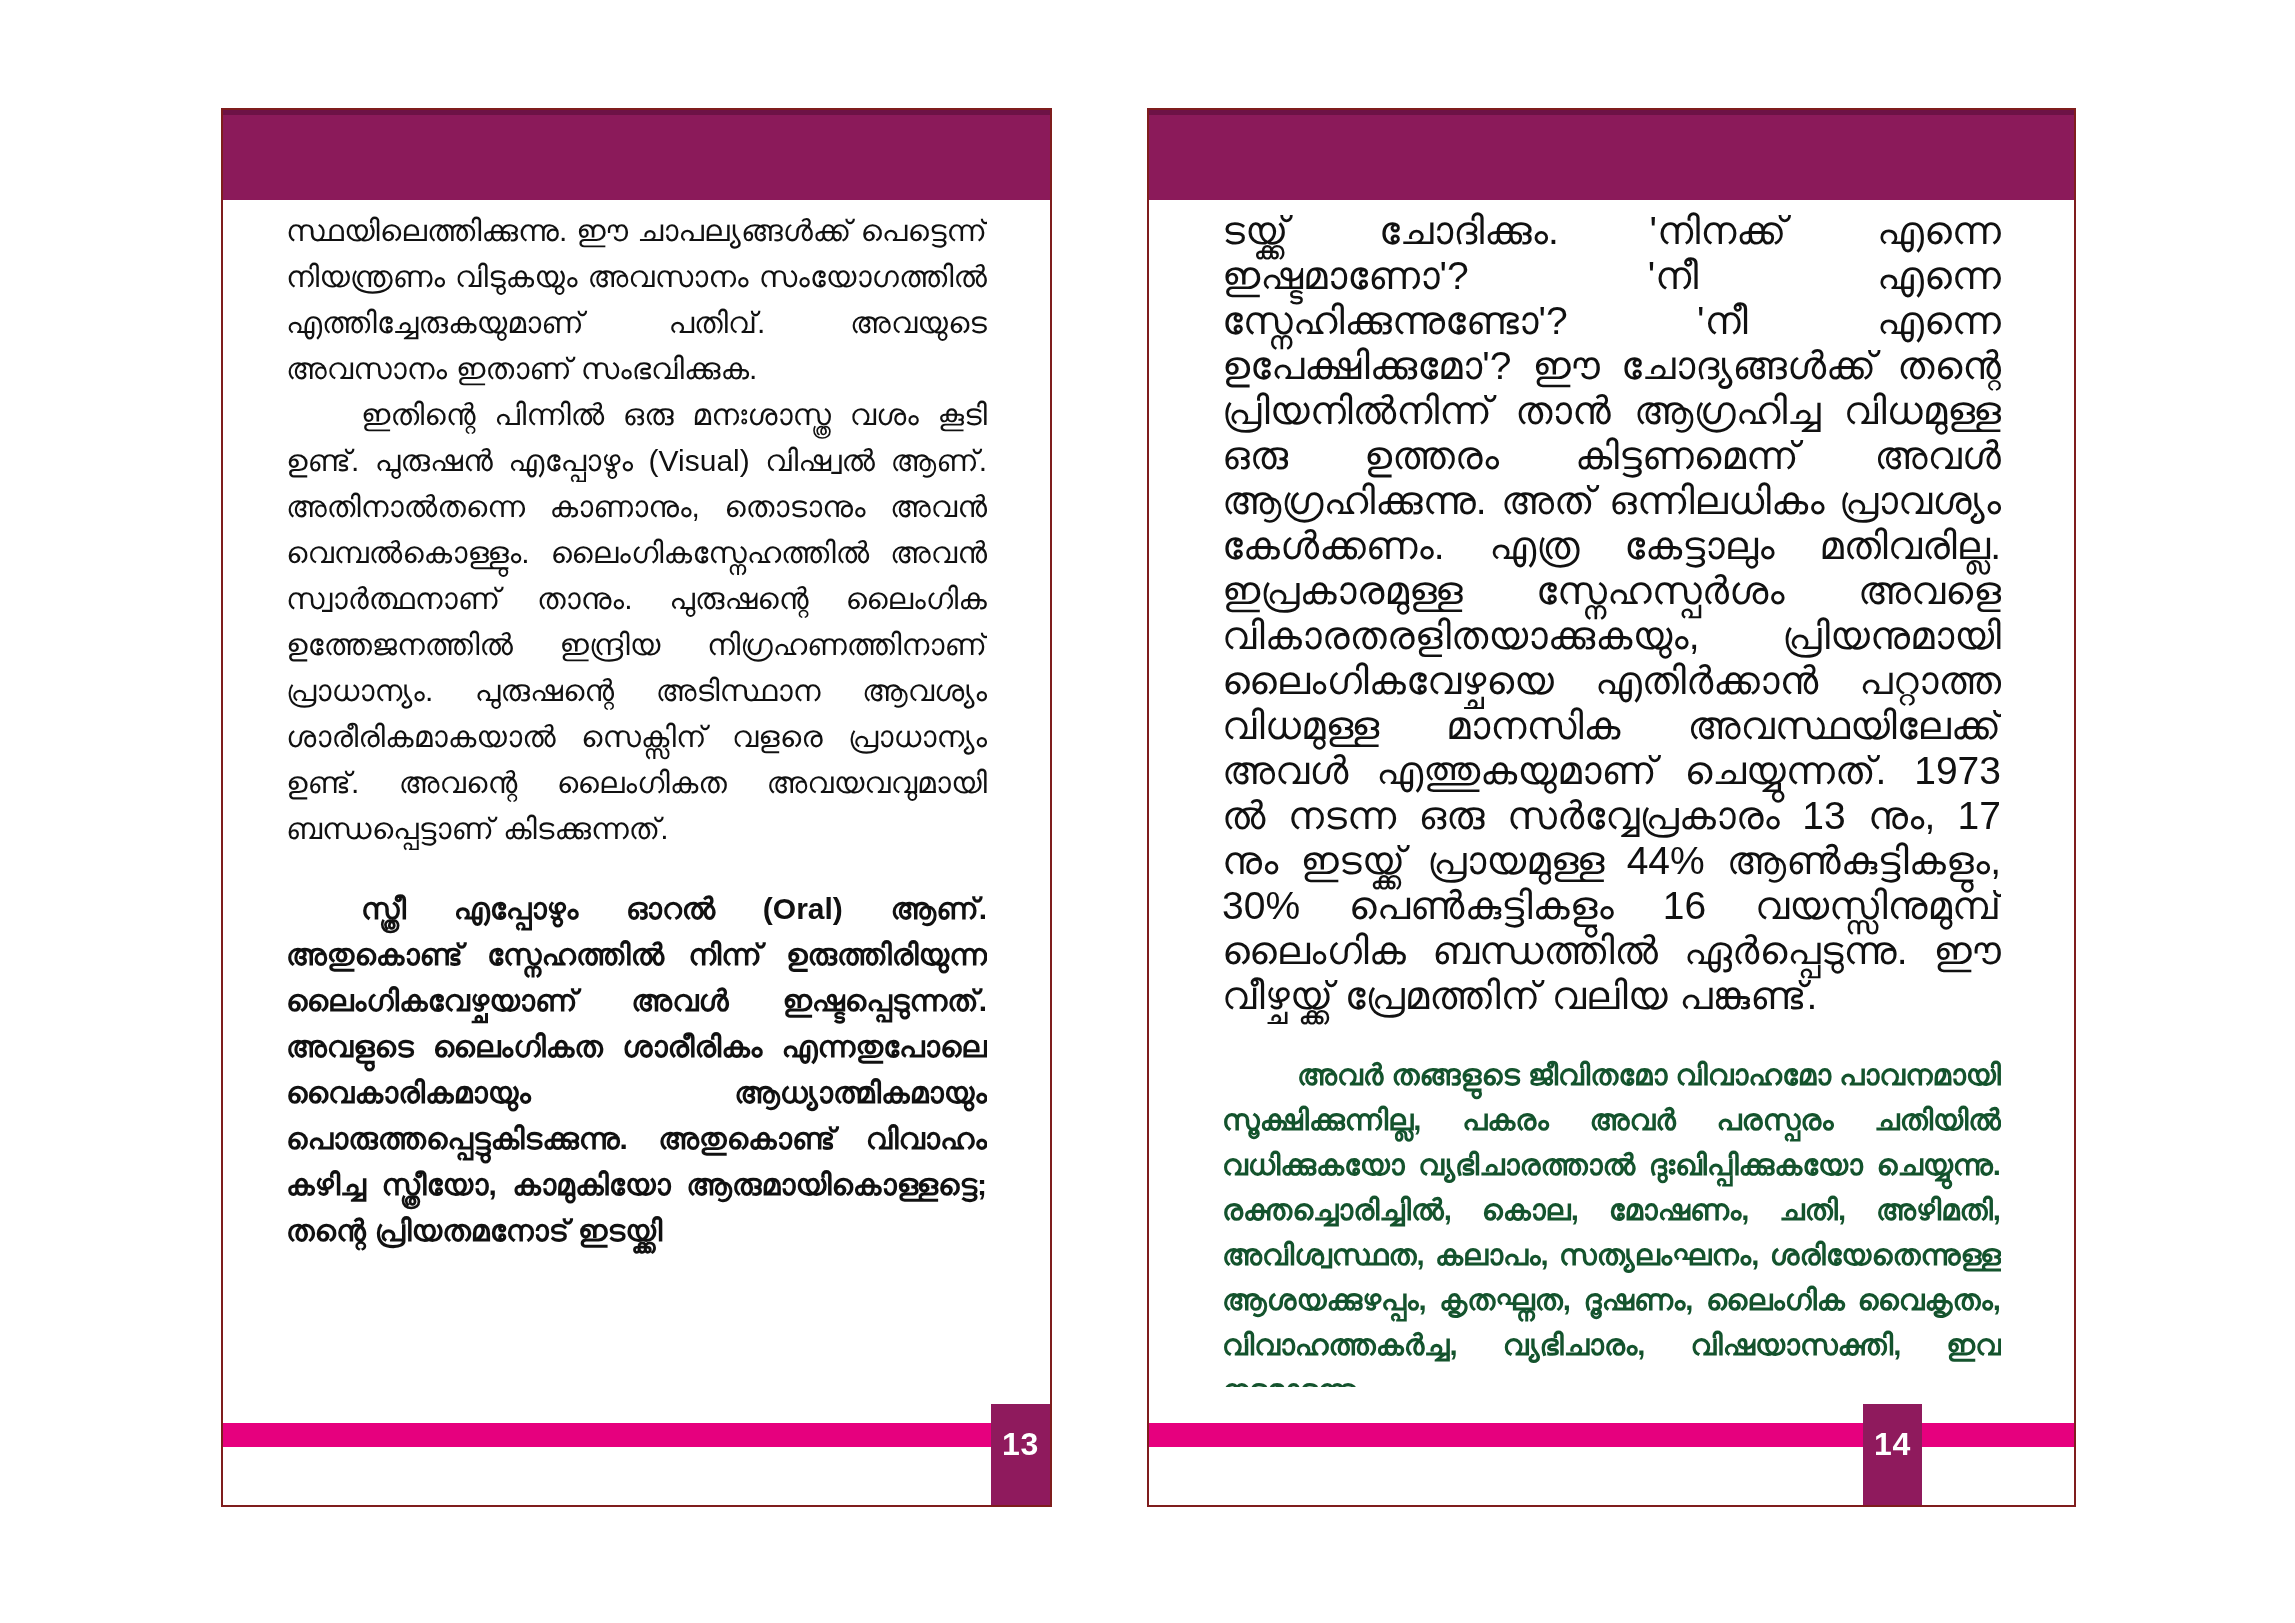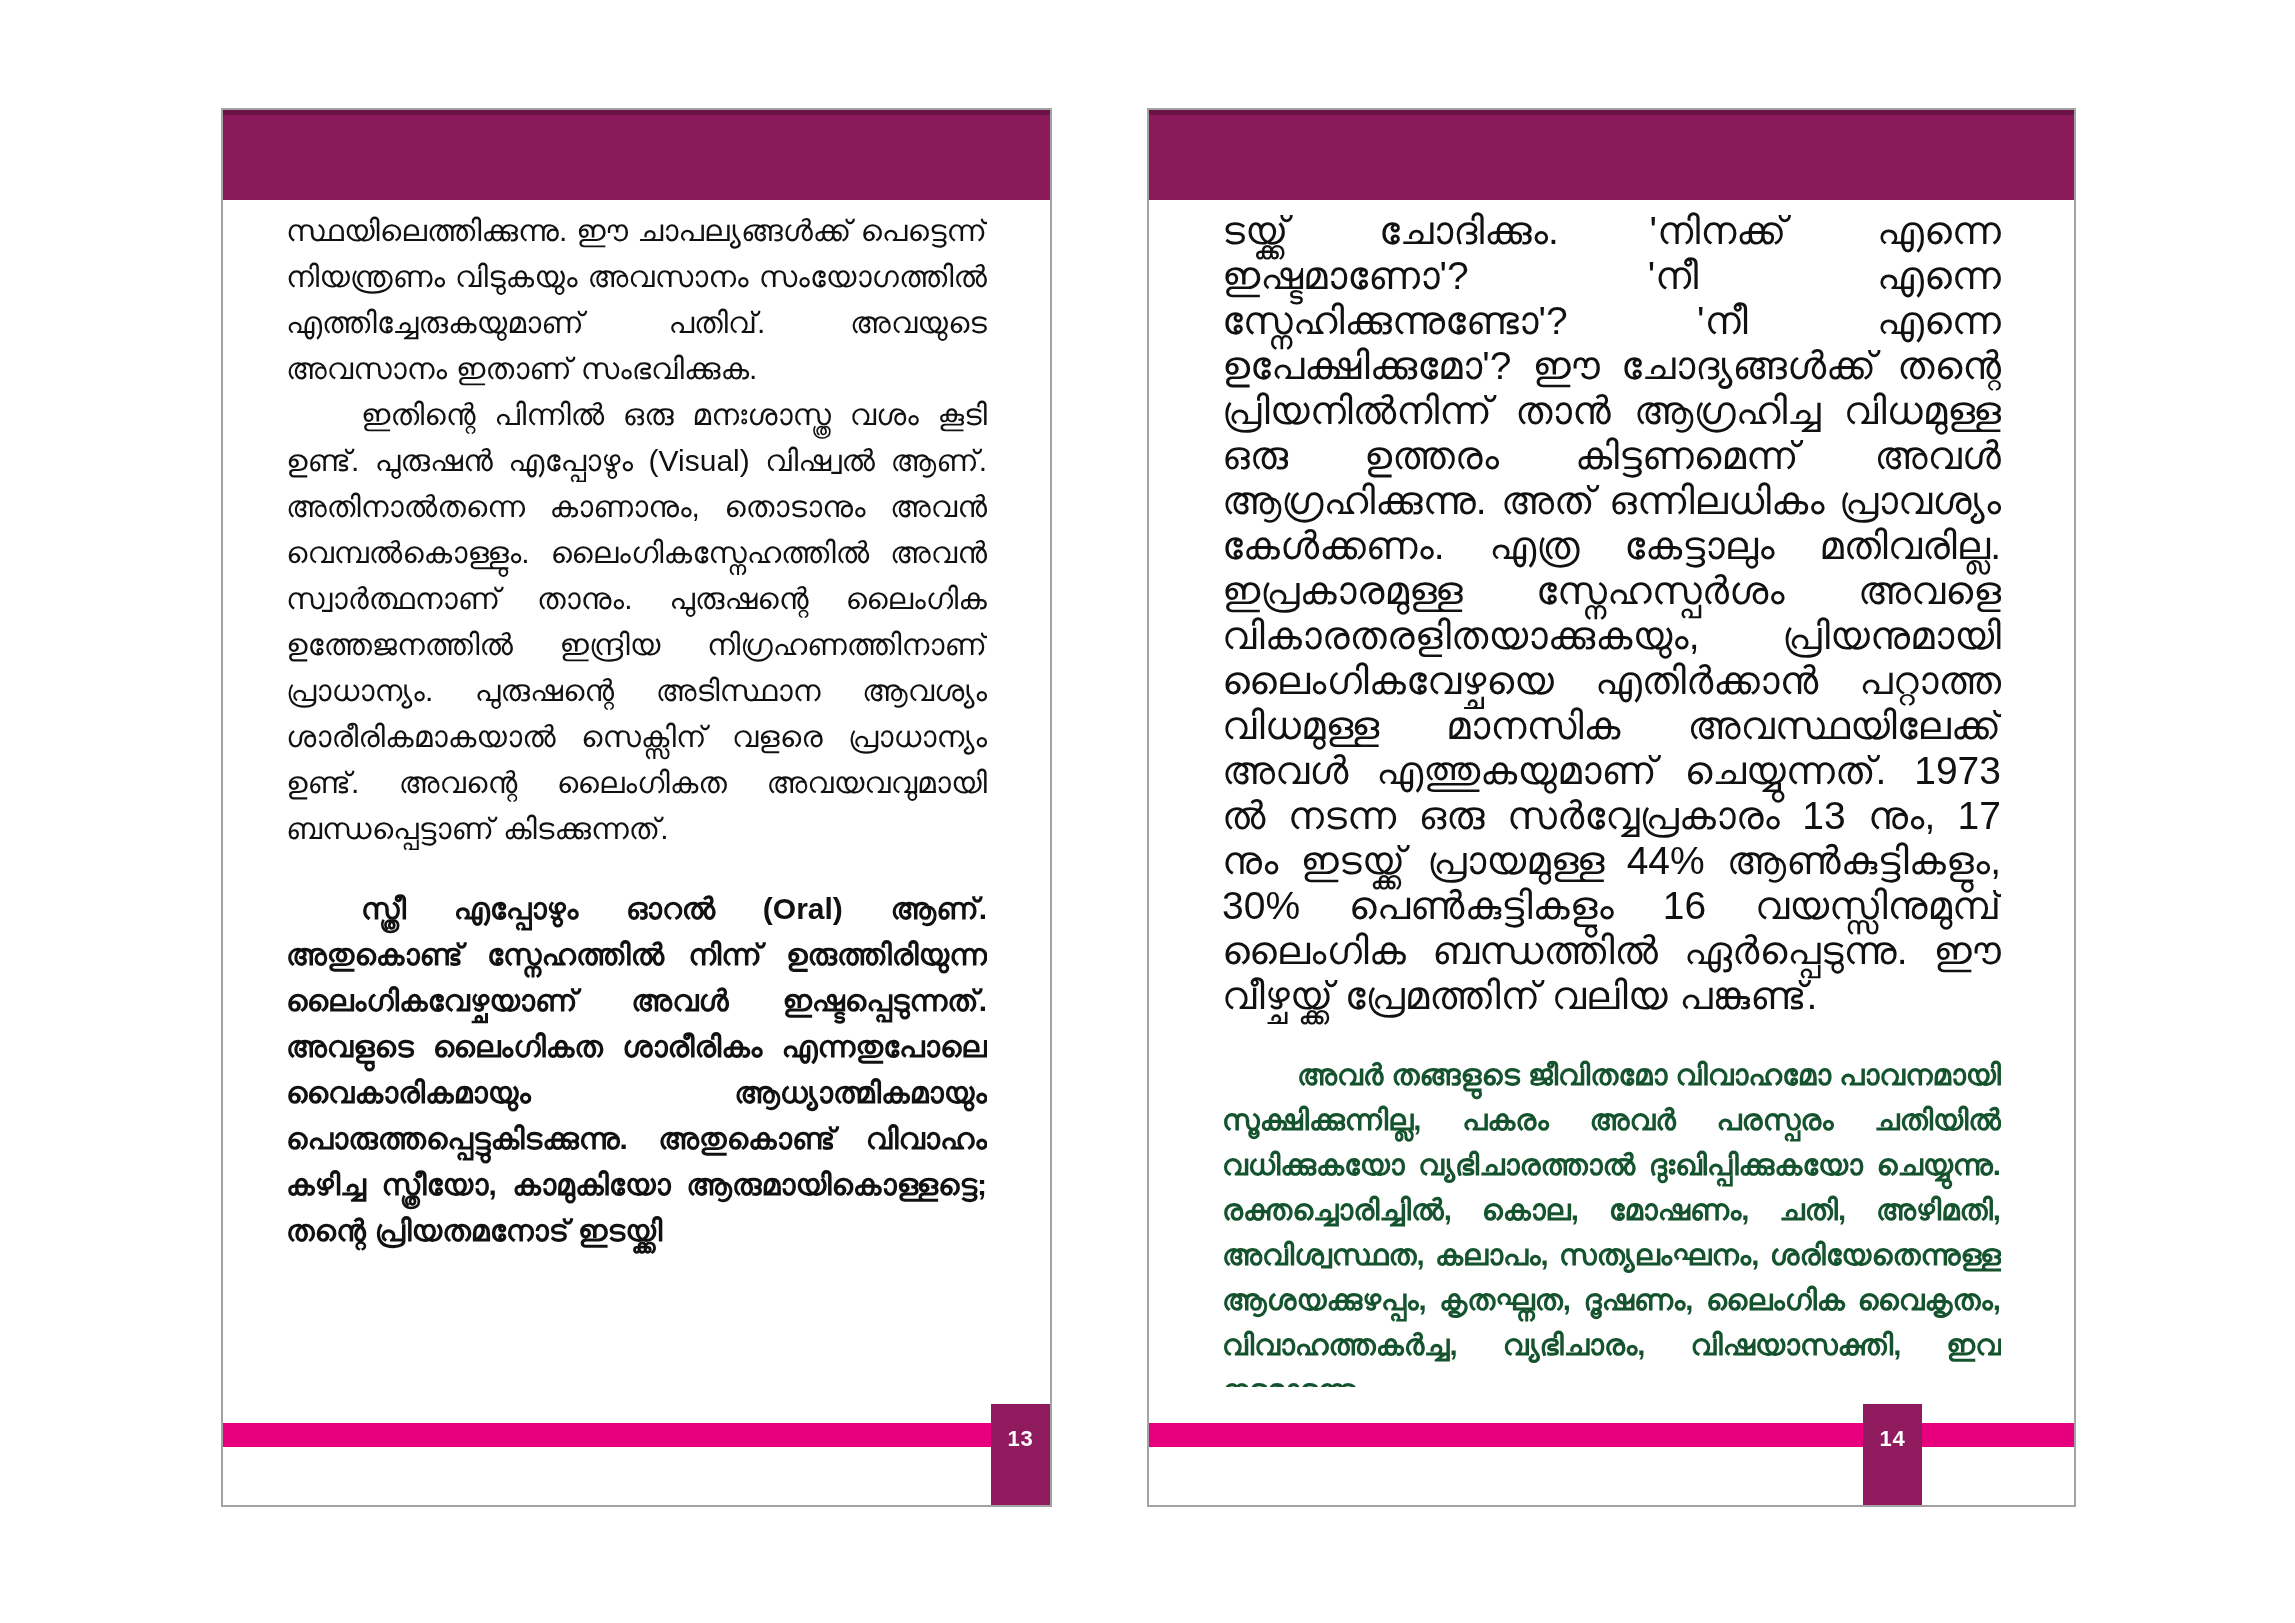--- a/index.html
+++ b/index.html
@@ -5,40 +5,40 @@
   html,body{margin:0;padding:0;}
   body{
     width:2295px;height:1623px;background:#ffffff;
     font-family:"Liberation Sans","DejaVu Sans",sans-serif;
     overflow:hidden;position:relative;
   }
   .spread{position:absolute;inset:0;}
 
   
   .page{position:absolute;top:108px;height:1399px;background:#fff;
-        border:2px solid #a3a3a3;box-sizing:border-box;}
+        border:2px solid #7f1d1d;box-sizing:border-box;}
   .page.left {left:221px;  width:831px;}
   .page.right{left:1147px; width:929px;}
 
   
   .masthead{position:absolute;left:0;right:0;top:0;height:90px;
             background:#8B1A5A;}
   .masthead .hairline{position:absolute;left:0;right:0;top:0;height:4.6px;
             background:#6d1246;}
 
   
   .footrule{position:absolute;left:0;right:0;bottom:58px;height:23.6px;
             background:#E6007E;}
 
   
   .pagenum{position:absolute;bottom:0;width:59px;
            background:#8F1A5D;color:#fff;
            display:flex;align-items:flex-start;justify-content:center;
            padding-top:22px;box-sizing:border-box;
-           font-size:22px;font-weight:bold;letter-spacing:0.7px;
+           font-size:32px;font-weight:bold;letter-spacing:0.7px;
            font-family:"Liberation Sans",sans-serif;}
   .pagenum.l{right:0px;height:101px;}
   .pagenum.r{right:152px;height:101px;}
 
   
   .col{position:absolute;top:98px;bottom:118px;
        left:63px;right:63px;
        overflow:hidden;}
   .page.right .col{left:73px;right:73px;}
 

